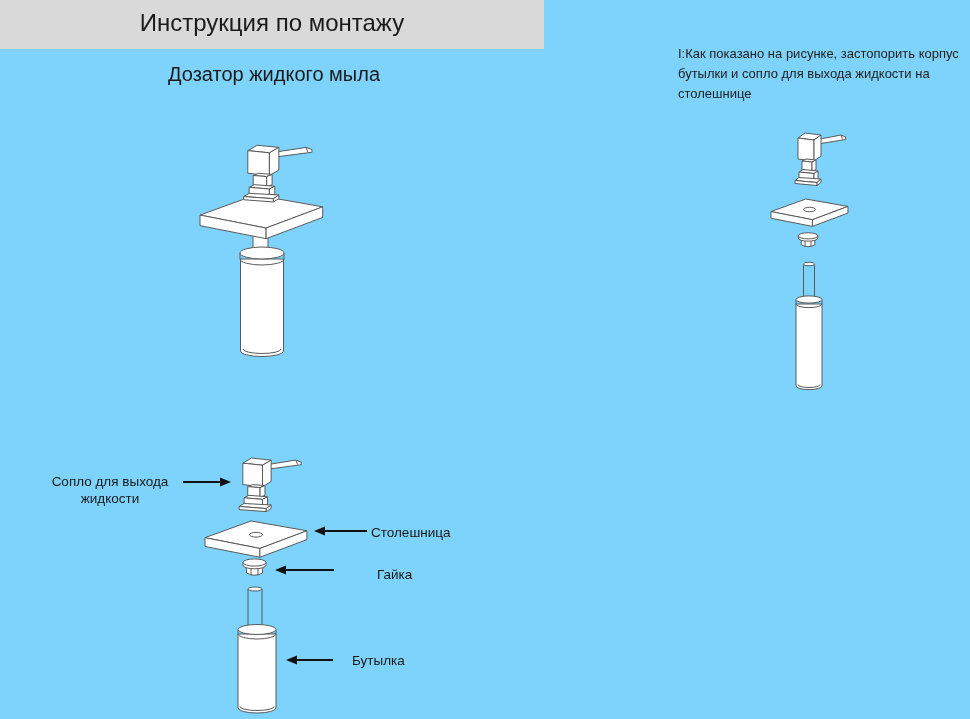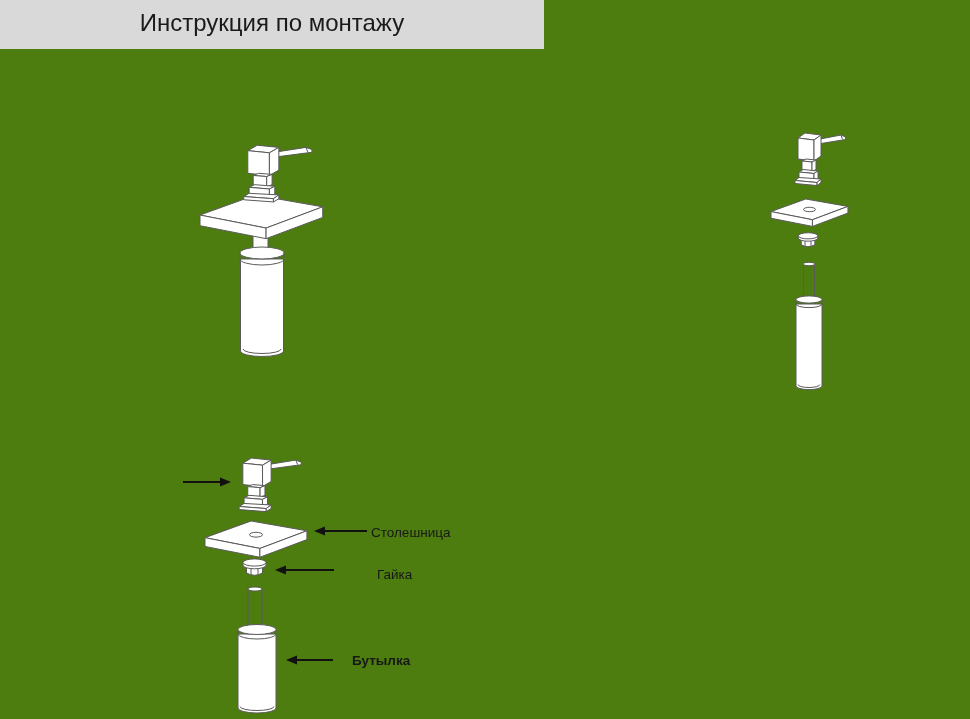--- a/index.html
+++ b/index.html
@@ -1,41 +1,43 @@
 <!DOCTYPE html>
 <html lang="ru"><head>
 <meta charset="utf-8">
 <style>
   html,body{margin:0;padding:0;background:#fff;}
   body{font-family:"Liberation Sans","DejaVu Sans",sans-serif;color:#1c1c1c;}
-  .page{position:relative;width:970px;height:719px;background:#4d7c0f;overflow:hidden;}
+  .page{position:relative;width:970px;height:719px;background:#7dd3fc;overflow:hidden;}
   .header-bar{position:absolute;left:0;top:0;width:544px;height:49px;background:#d9d9d9;}
   .page-title{position:absolute;left:0;top:9px;width:544px;text-align:center;
               font-size:24px;color:#1a1a1a;}
   .page-subtitle{position:absolute;left:0;top:63px;width:548px;text-align:center;
               font-size:20px;color:#1a1a1a;}
   .step-note{position:absolute;left:678px;top:44px;width:292px;
               font-size:13px;line-height:20px;color:#222;}
   .fig{position:absolute;}
   .part-label{position:absolute;font-size:13.5px;color:#181818;line-height:17px;}
   .lbl-nozzle{left:40px;top:473px;width:140px;text-align:center;}
   .lbl-countertop{left:371px;top:524px;}
   .lbl-nut{left:377px;top:566px;text-align:center;}
-  .lbl-bottle{left:352px;top:652px;font-weight:bold;}
+  .lbl-bottle{left:352px;top:652px;}
   .arrow-layer{position:absolute;left:0;top:0;width:970px;height:719px;pointer-events:none;}
   svg{display:block;}
 </style>
 </head>
 <body>
 
 <div class="page">
 
   <div class="header-bar"></div>
   <div class="page-title">Инструкция по монтажу</div>
+  <div class="page-subtitle">Дозатор жидкого мыла</div>
 
+  <div class="step-note">I:Как показано на рисунке, застопорить корпус бутылки и сопло для выхода жидкости на столешнице</div>
 
   <svg width="0" height="0" style="position:absolute" aria-hidden="true">
     <defs>
       <g id="sym-pump-head" stroke="#5a5a5a" stroke-width="1" fill="#fff" stroke-linejoin="round" vector-effect="non-scaling-stroke">
         <polygon points="25,10 51,5 55.5,7 55.5,9.5 28,14" vector-effect="non-scaling-stroke"></polygon>
         <line x1="51" y1="5" x2="52.5" y2="9.3" vector-effect="non-scaling-stroke"></line>
         <polygon points="8,8 15,3 31,5 24,10" vector-effect="non-scaling-stroke"></polygon>
         <polygon points="8,8 8,29 24,31 24,10" vector-effect="non-scaling-stroke"></polygon>
         <polygon points="24,10 31,5 31,26 24,31" vector-effect="non-scaling-stroke"></polygon>
         <polygon points="12,31 16,29 26,30 22,32" vector-effect="non-scaling-stroke"></polygon>
@@ -147,17 +149,18 @@
         <line x1="334" y1="570" x2="286" y2="570"></line>
         <polygon points="286,565.5 275,570 286,574.5" stroke="none"></polygon>
       </g>
       <g>
         <line x1="333" y1="660" x2="297" y2="660"></line>
         <polygon points="297,655.5 286,660 297,664.5" stroke="none"></polygon>
       </g>
     </g>
   </svg>
 
+  <div class="part-label lbl-nozzle">Сопло для выхода жидкости</div>
   <div class="part-label lbl-countertop">Столешница</div>
   <div class="part-label lbl-nut">Гайка</div>
   <div class="part-label lbl-bottle">Бутылка</div>
 
 </div>
 
 </body></html>

